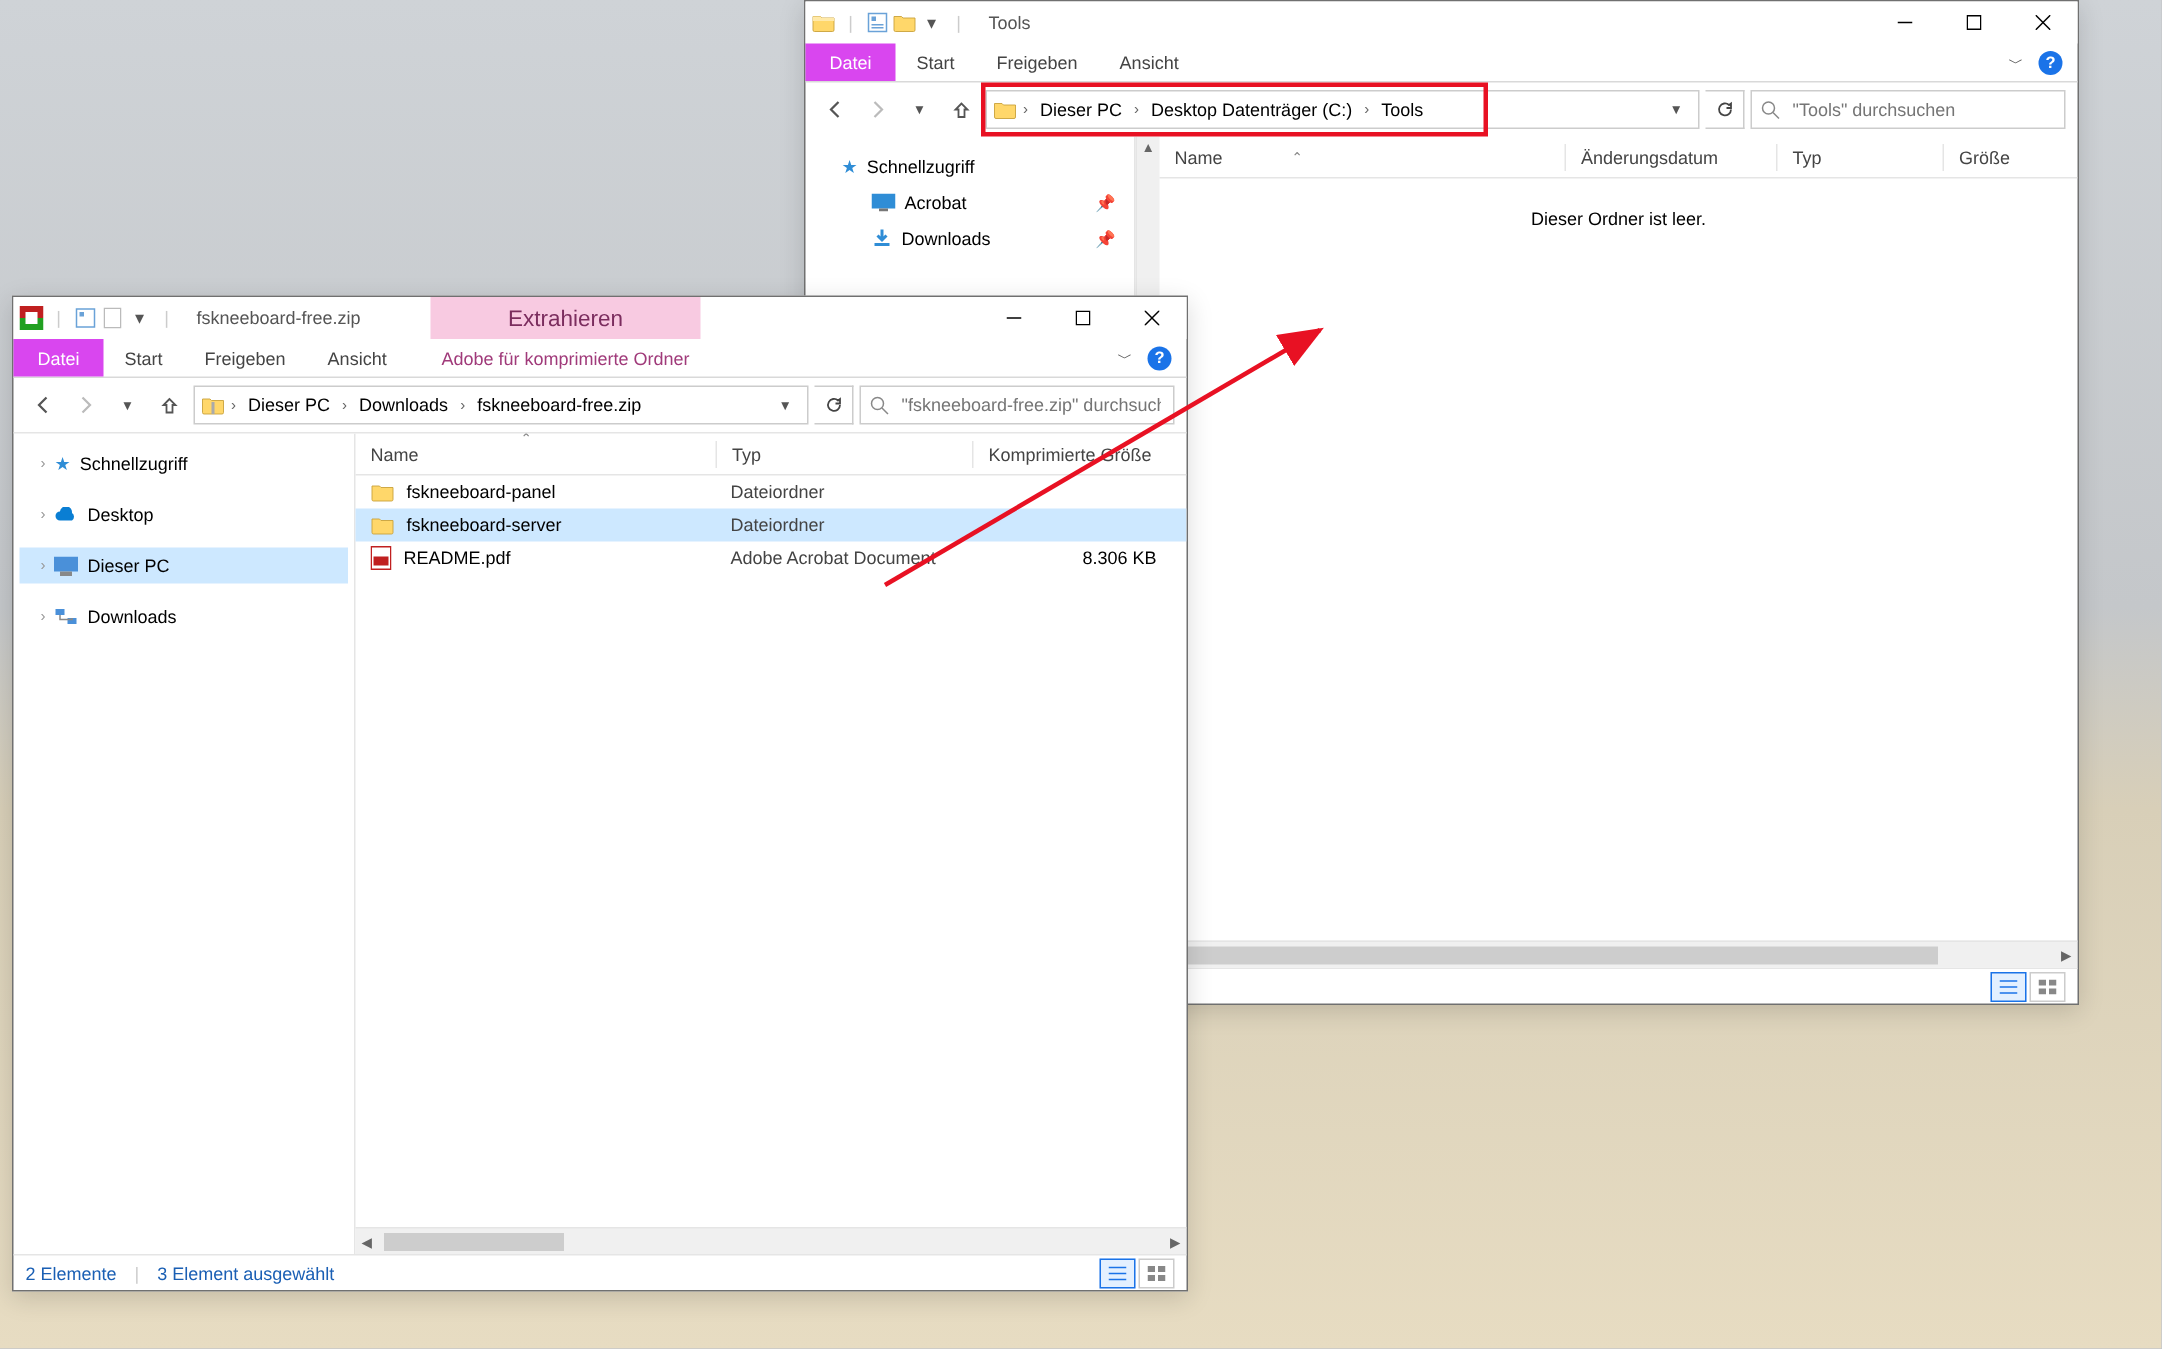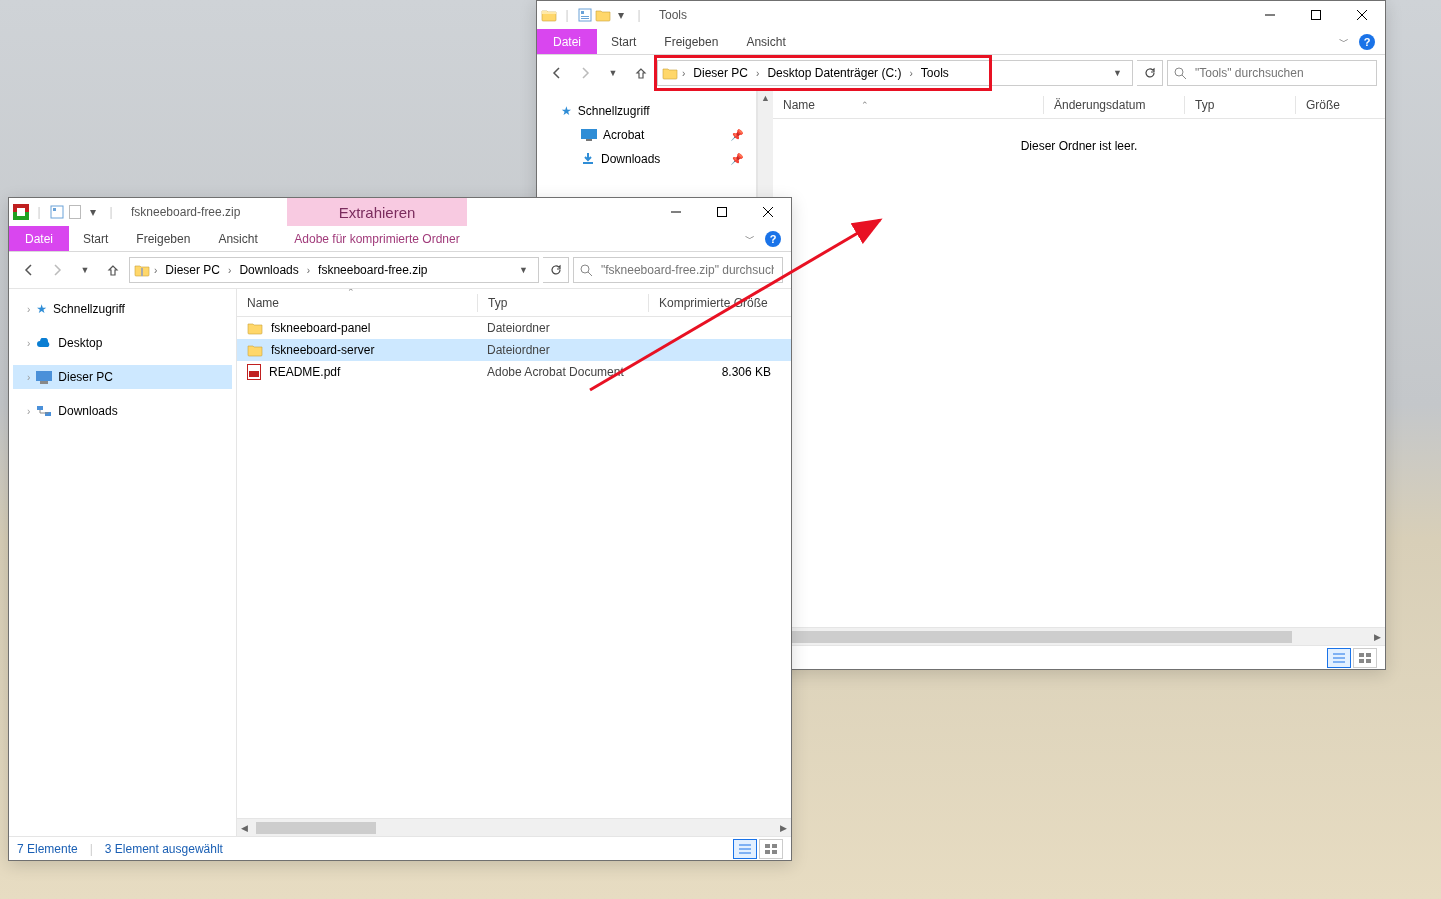--- a/index.html
+++ b/index.html
@@ -474,21 +474,21 @@
         </div>
       </div>
       <div class="hbar">
             <span style="padding:0 4px;color:#666;font-size:9px">◀</span>
             <div class="thumb"></div>
             <span style="margin-left:auto;padding:0 4px;color:#666;font-size:9px">▶</span>
           </div>
     </div>
   </div>
   <div class="status">
-    <span>7 Elemente</span>
+    <span>2 Elemente</span>
     <span style="color:#ccc">|</span>
     <span>3 Element ausgewählt</span>
     <div class="right">
       <div class="viewbtn active">
             <svg width="12" height="10">
               <line x1="0" y1="1" x2="12" y2="1" stroke="#1a73e8"></line>
               <line x1="0" y1="5" x2="12" y2="5" stroke="#1a73e8"></line>
               <line x1="0" y1="9" x2="12" y2="9" stroke="#1a73e8"></line>
             </svg>
           </div>

